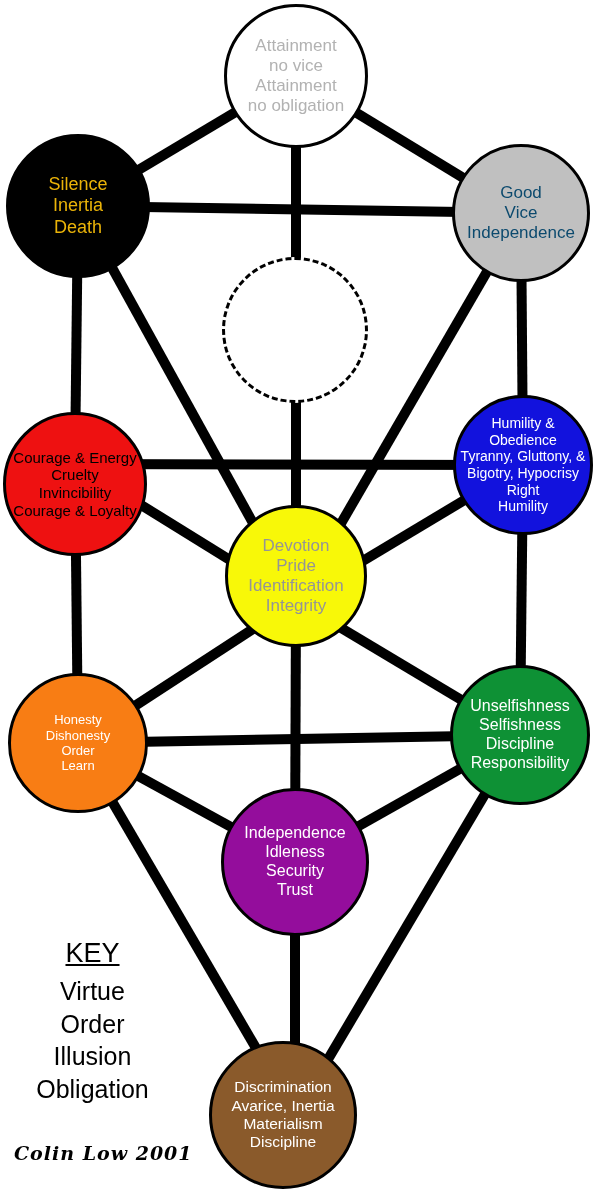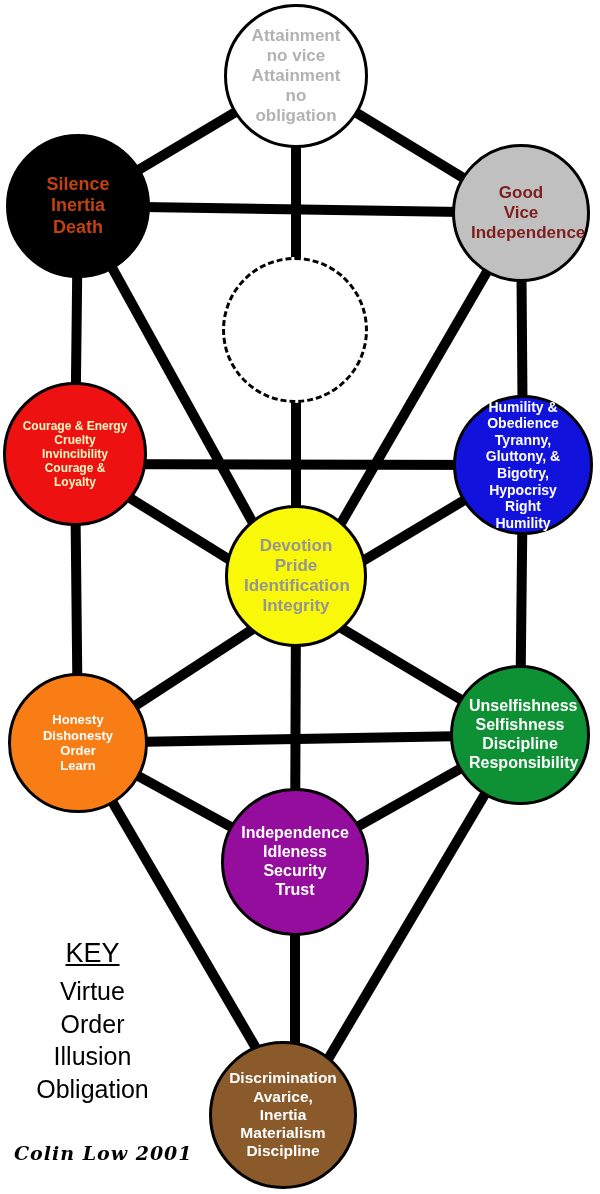--- a/index.html
+++ b/index.html
@@ -27,21 +27,21 @@
     display: flex;
     align-items: center;
     justify-content: center;
     text-align: center;
     line-height: 1.18;
     z-index: 2;
   }
   .node.dashed {
     border: 3px dashed #000;
   }
-  .node-label { width: 100%; padding: 0 16px; font-weight: bold; }
+  .node-label { width: 100%; padding: 0 0; }
 
   .key {
     position: absolute;
     left: 10px;
     top: 938px;
     width: 165px;
     text-align: center;
     color: #000;
     z-index: 3;
   }
@@ -107,38 +107,38 @@
 
   <div class="signature">Colin Low 2001</div>
 <div class="node" style="left: 224px; top: 4px; width: 144px; height: 144px; background: rgb(255, 255, 255); color: rgb(178, 178, 178); font-size: 17px;">
       <div class="node-label">
         <div>Attainment</div>
         <div>no vice</div>
         <div>Attainment</div>
         <div>no obligation</div>
       </div>
     </div>
-    <div class="node" style="left: 6px; top: 134px; width: 144px; height: 144px; background: rgb(0, 0, 0); color: #c2410c; font-size: 18px;">
+    <div class="node" style="left: 6px; top: 134px; width: 144px; height: 144px; background: rgb(0, 0, 0); color: #eab308; font-size: 18px;">
       <div class="node-label">
         <div>Silence</div>
         <div>Inertia</div>
         <div>Death</div>
       </div>
     </div>
-    <div class="node" style="left: 452px; top: 144px; width: 138px; height: 138px; background: rgb(192, 192, 192); color: #7f1d1d; font-size: 17px;">
+    <div class="node" style="left: 452px; top: 144px; width: 138px; height: 138px; background: rgb(192, 192, 192); color: #0c4a6e; font-size: 17px;">
       <div class="node-label">
         <div>Good</div>
         <div>Vice</div>
         <div>Independence</div>
       </div>
     </div>
     <div class="node dashed" style="left: 222px; top: 257px; width: 146px; height: 146px; background: rgb(255, 255, 255); color: rgb(0, 0, 0); font-size: 16px;">
       <div class="node-label"></div>
     </div>
-    <div class="node" style="left: 3px; top: 382px; width: 144px; height: 144px; background: rgb(238, 17, 17); color: #fef9c3; font-size: 12px;">
+    <div class="node" style="left: 3px; top: 412px; width: 144px; height: 144px; background: rgb(238, 17, 17); color: #000000; font-size: 15px;">
       <div class="node-label">
         <div>Courage &amp; Energy</div>
         <div>Cruelty</div>
         <div>Invincibility</div>
         <div>Courage &amp; Loyalty</div>
       </div>
     </div>
     <div class="node" style="left: 453px; top: 395px; width: 140px; height: 140px; background: rgb(18, 18, 221); color: rgb(255, 255, 255); font-size: 14px;">
       <div class="node-label">
         <div>Humility &amp;</div>

